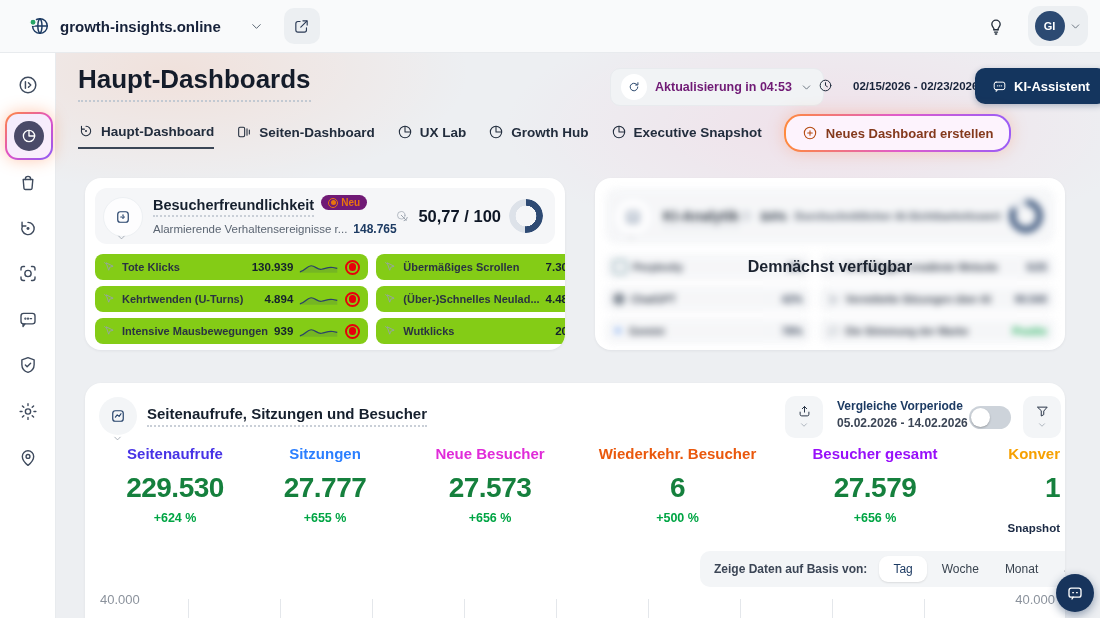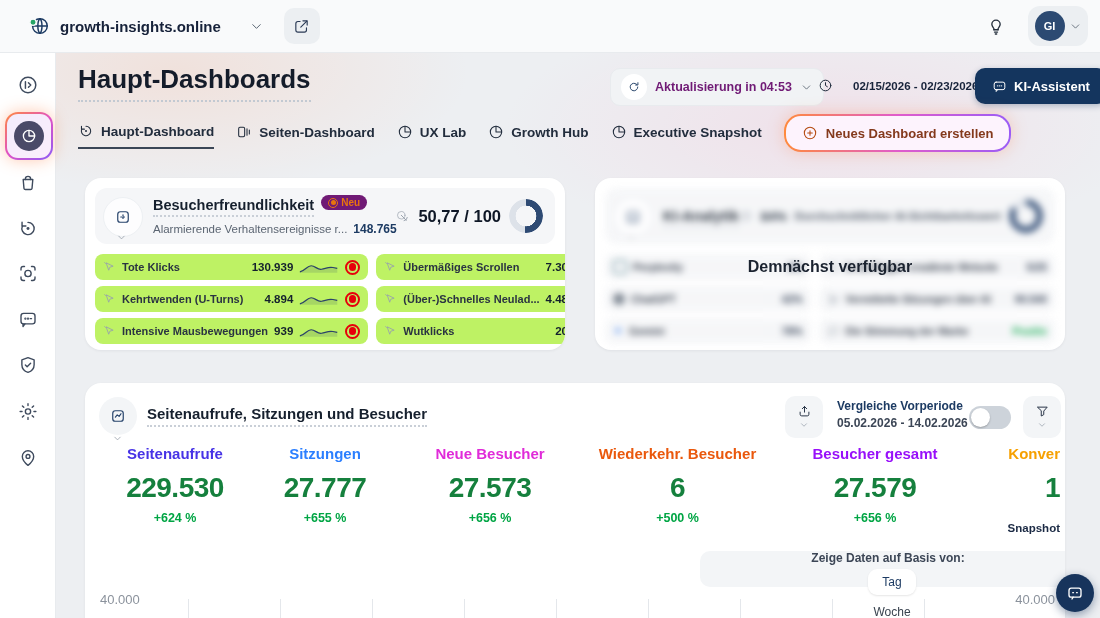--- a/index.html
+++ b/index.html
@@ -83,21 +83,21 @@
   .subtitle-row{margin-top:5px;font-size:11.5px;color:#5b6572;white-space:nowrap;}
   .subtitle-val{font-size:12px;font-weight:700;color:#1d3b63;margin-left:6px;}
   .score-cluster{position:absolute;right:12px;top:0;height:56px;display:flex;align-items:center;gap:8px;color:#9aa3ae;}
   .score-text{font-size:16.5px;font-weight:800;color:#0e1726;white-space:nowrap;}
   .donut{width:34px;height:34px;border-radius:50%;
          -webkit-mask:radial-gradient(farthest-side,transparent 61%,#000 62%);
          mask:radial-gradient(farthest-side,transparent 61%,#000 62%);}
 
   .metrics{position:absolute;left:10px;top:76px;right:10px;display:grid;
            grid-template-columns:1fr 1fr;grid-auto-rows:26px;gap:6px 8px;}
-  .mrow{display:flex;align-items:center;background:#bef264;border-radius:8px;padding:0 8px;gap:6px;cursor:pointer;}
+  .mrow{display:flex;align-items:center;background:#84cc16;border-radius:8px;padding:0 8px;gap:6px;cursor:pointer;}
   .m-icon{color:#97a1ad;flex:0 0 auto;}
   .m-label{flex:1 1 auto;font-size:11px;font-weight:600;color:#2a3342;white-space:nowrap;overflow:hidden;text-overflow:ellipsis;}
   .m-value{font-size:11.5px;font-weight:700;color:#14202e;white-space:nowrap;}
   .spark-line{fill:none;stroke:#2b4368;stroke-width:1.4;}
   .spark-fill{fill:rgba(43,67,104,.16);stroke:none;}
   .rec{width:11px;height:11px;border:2px solid #e7000b;border-radius:50%;position:relative;flex:0 0 auto;}
   .rec::after{content:"";position:absolute;inset:1.8px;background:#e7000b;border-radius:50%;}
 
   
   .blur-wrap{position:absolute;inset:0;filter:blur(3.5px);opacity:.9;}
@@ -132,21 +132,21 @@
 
   .stat{position:absolute;top:62px;text-align:center;}
   .stat-label{font-size:15px;font-weight:600;white-space:nowrap;}
   .stat-value{font-size:28px;font-weight:700;color:#15803d;margin-top:10px;letter-spacing:-.5px;}
   .stat-change{font-size:12.5px;font-weight:600;color:#00a544;margin-top:7px;}
   .stat-sub{font-size:11.5px;font-weight:700;color:#1b2a44;margin-top:18px;}
   .st0{left:15px;width:150px;} .st1{left:165px;width:150px;} .st2{left:330px;width:150px;}
   .st3{left:505px;width:175px;} .st4{left:700px;width:180px;} .st5{left:860px;width:115px;text-align:right;}
 
   .basis-bar{position:absolute;left:615px;top:168px;width:356px;height:36px;background:#f3f5f7;border-radius:10px;
-             display:flex;align-items:center;padding:0 4px 0 14px;gap:4px;flex-direction:column;}
+             display:flex;align-items:center;padding:0 4px 0 14px;gap:4px;}
   .basis-label{font-size:12px;font-weight:600;color:#3c4656;margin-right:8px;white-space:nowrap;}
   .seg{font-size:12px;font-weight:400;color:#39434f;padding:6px 11px;cursor:pointer;white-space:nowrap;}
   .seg.sel{background:#fff;border-radius:9px;color:#1d3b63;box-shadow:0 1px 2px rgba(0,0,0,.1);padding:6px 14px;}
 
   .axis-label{position:absolute;top:209px;font-size:13px;color:#8b929c;}
   .gline{position:absolute;top:216px;bottom:0;width:1px;background:#e4e7eb;}
 
   .fab{position:absolute;left:1001px;top:522px;width:38px;height:38px;border-radius:50%;background:#17345c;
        display:flex;align-items:center;justify-content:center;color:#fff;cursor:pointer;
        box-shadow:0 3px 10px rgba(23,52,92,.45);z-index:6;}

